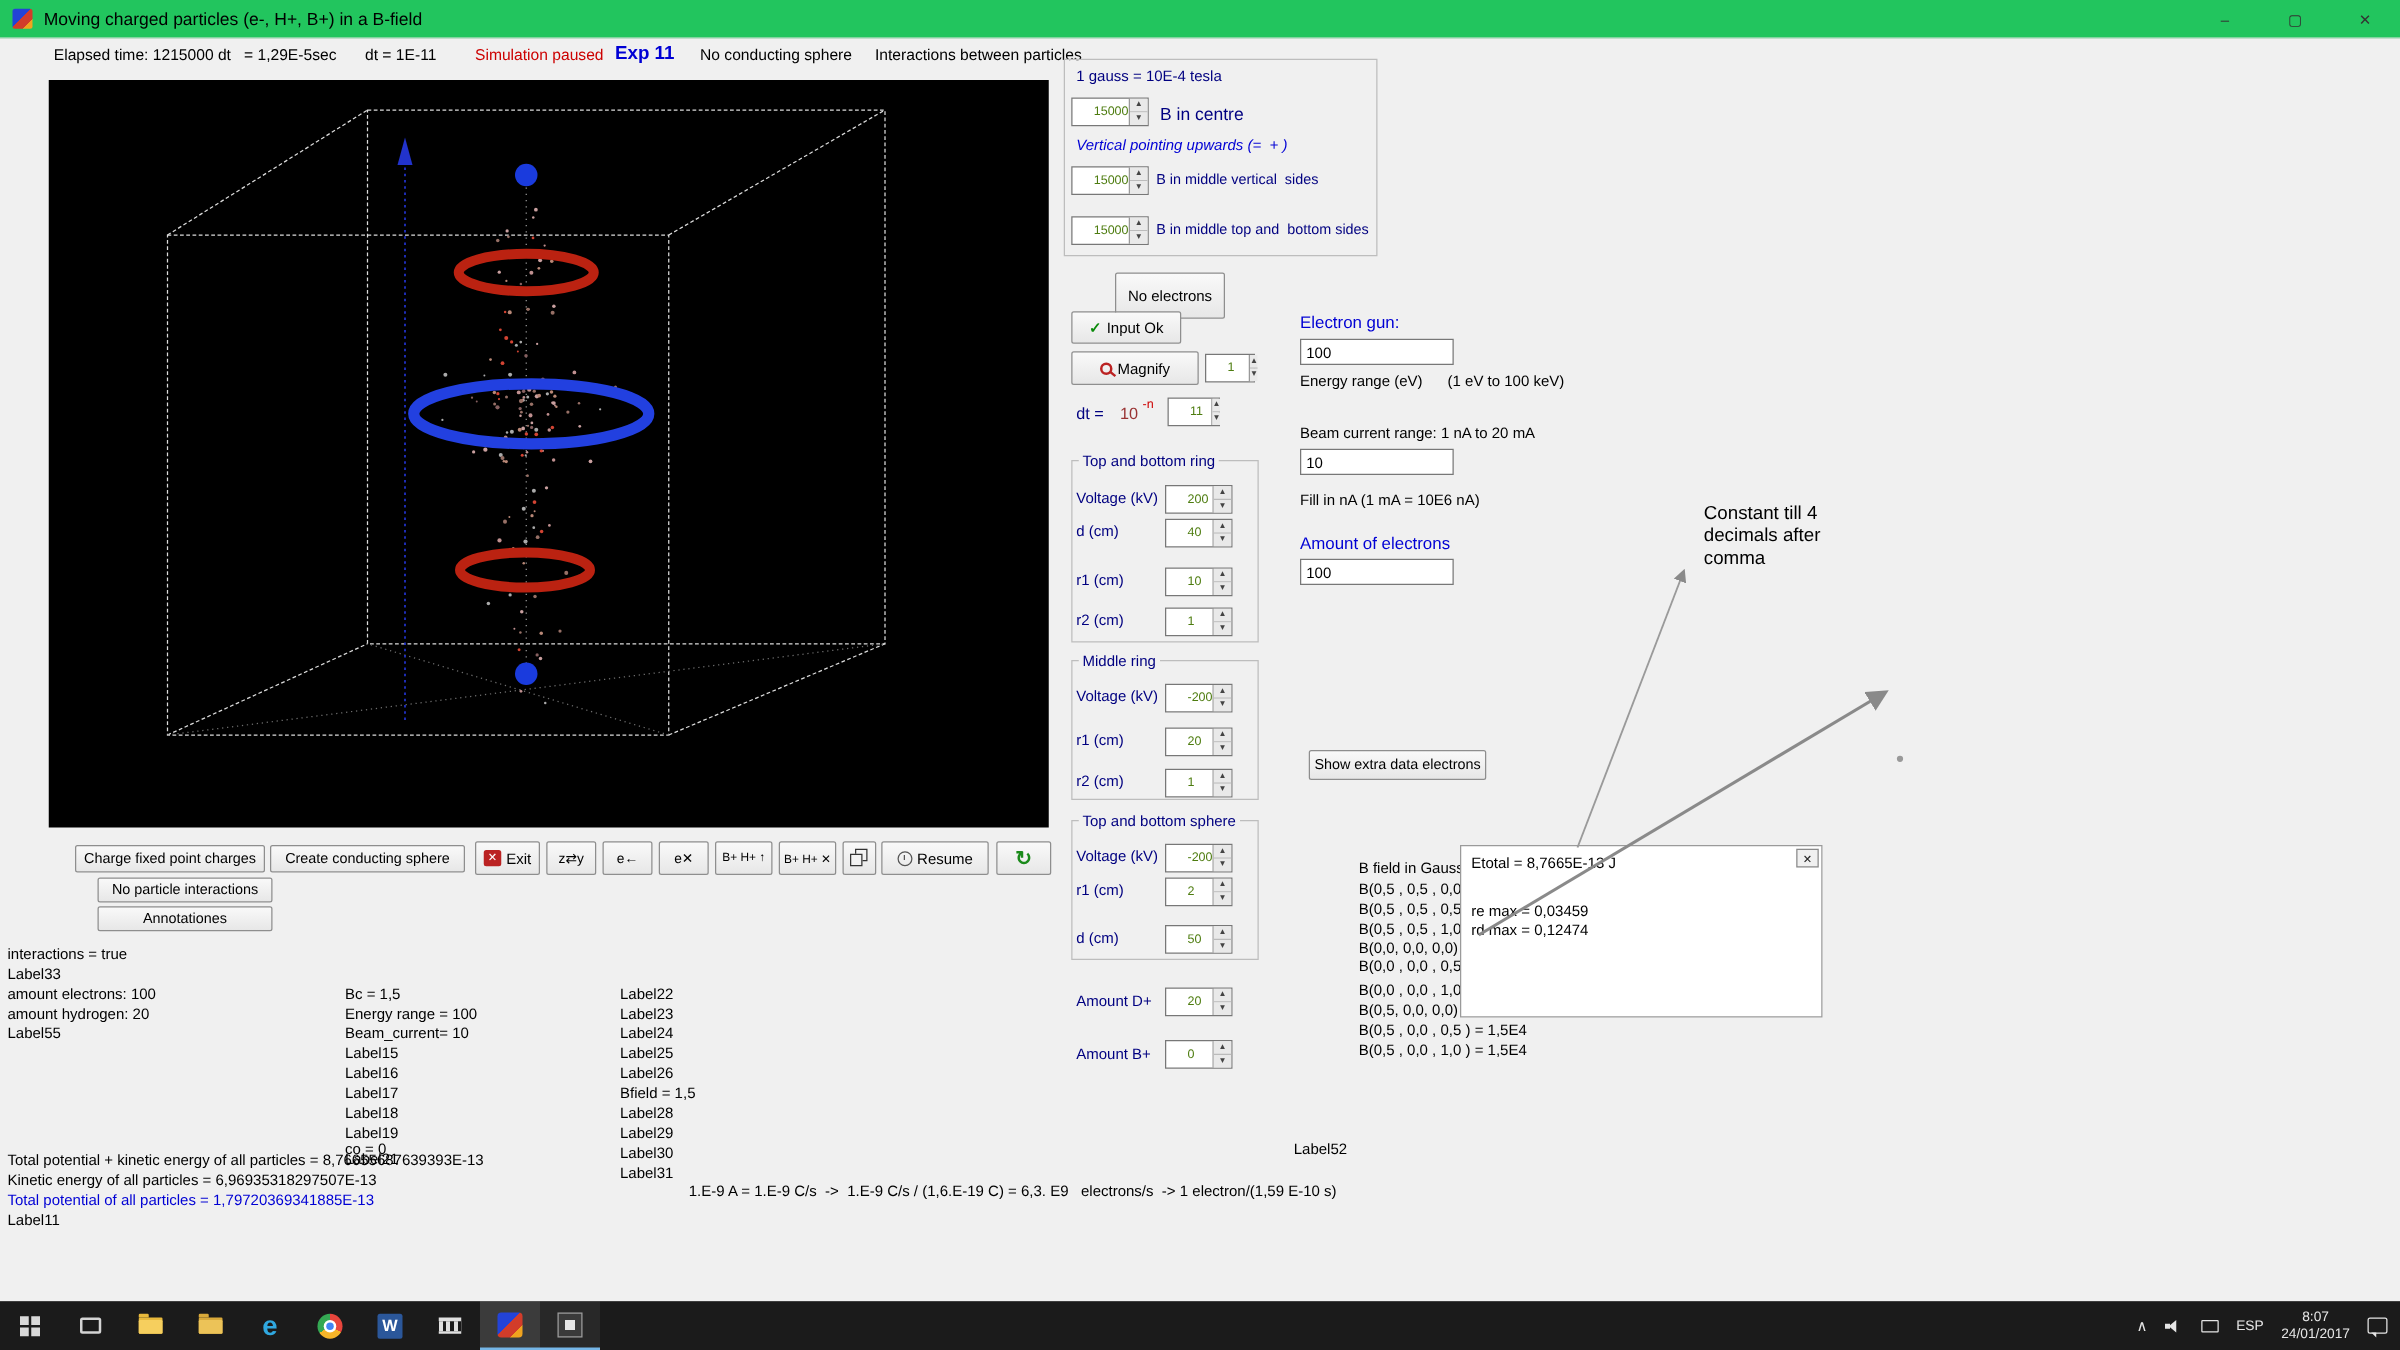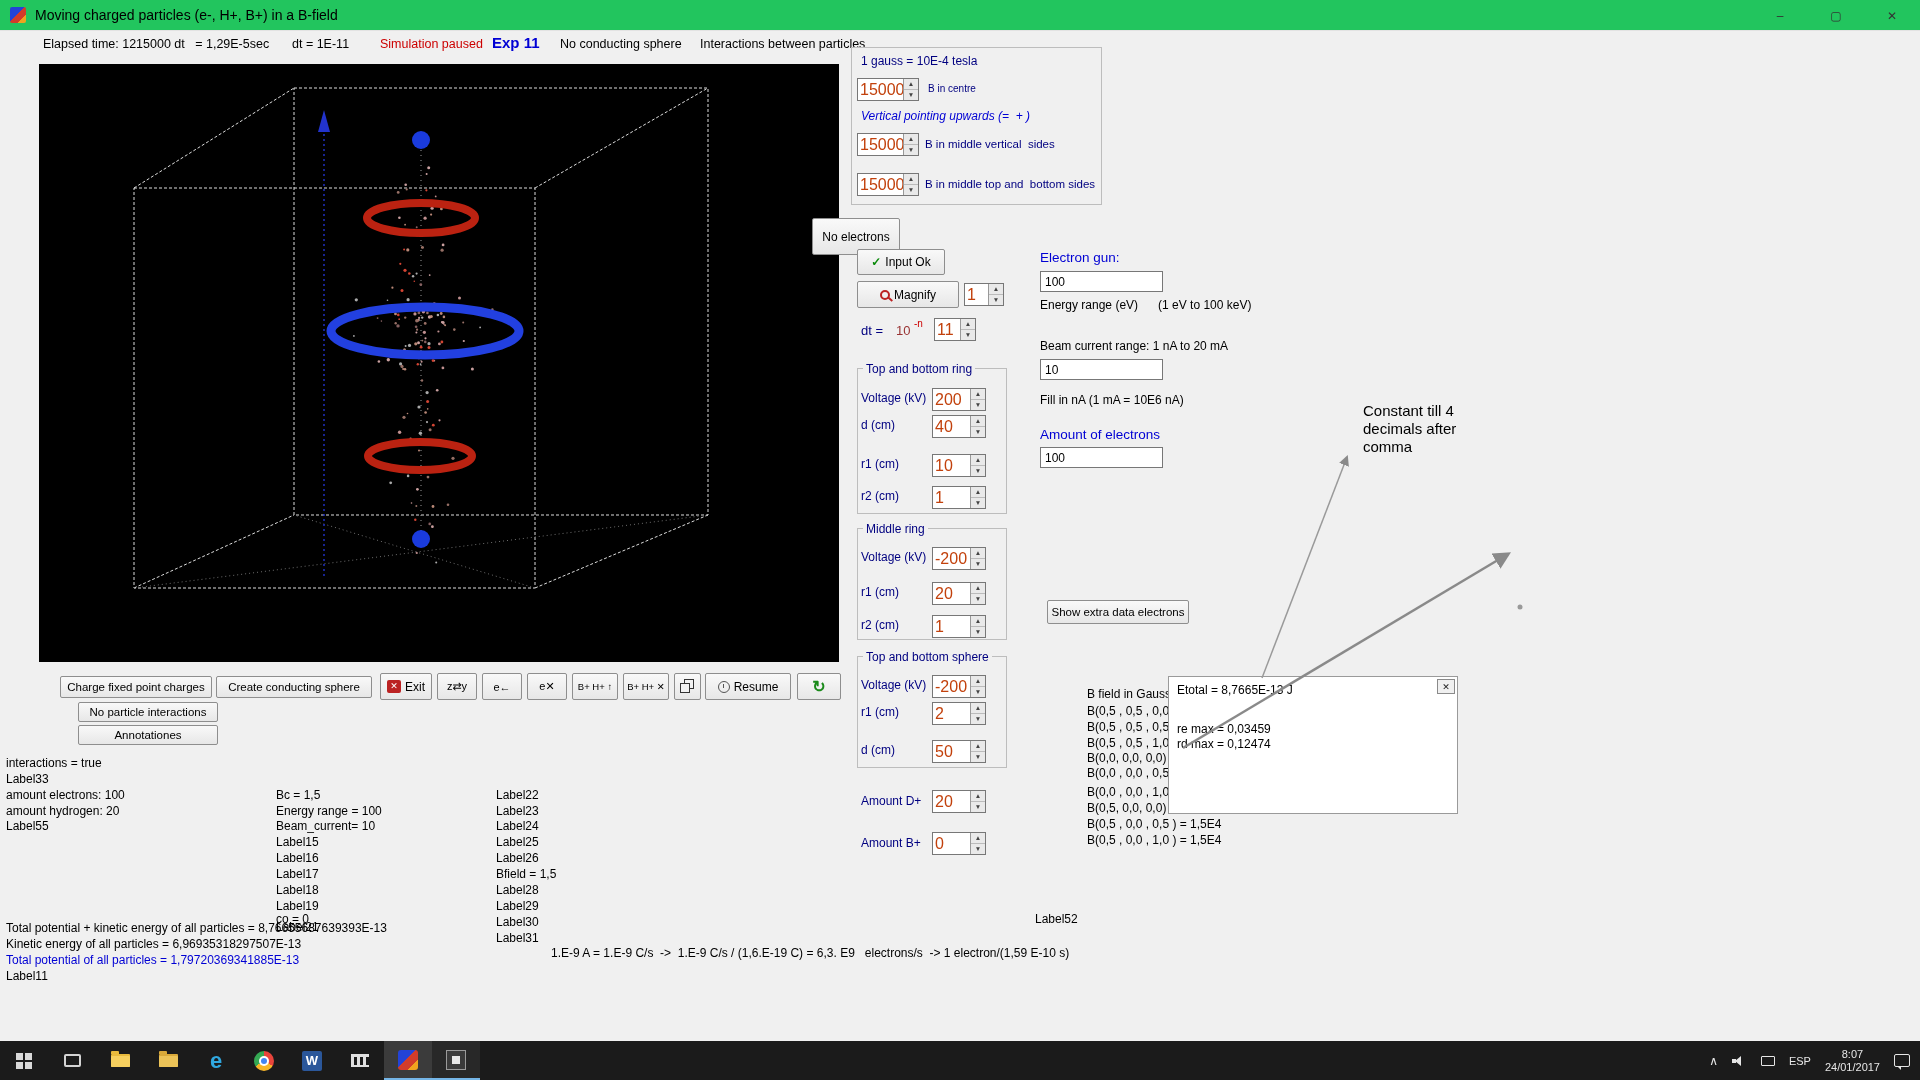--- a/index.html
+++ b/index.html
@@ -16,21 +16,21 @@
   .t{position:absolute;font-size:12px;color:#000;white-space:pre;line-height:1.15}
   .navy{color:#000080}
   .blue{color:#0000d4}
   .red{color:#cc0000}
   .it{font-style:italic}
   .b{font-weight:bold}
   
   .btn{position:absolute;display:flex;align-items:center;justify-content:center;gap:4px;background:linear-gradient(#f9f9f9,#e7e7e7);border:1px solid #8e8e8e;border-radius:2px;font-size:12px;color:#000;white-space:pre;cursor:default}
   .edit{position:absolute;background:#fff;border:1px solid #777;font-size:12px;color:#000;padding:1px 4px;display:flex;align-items:center}
   .spin{position:absolute;display:flex;background:#fff;border:1px solid #777;height:23px}
-  .spin-v{flex:1;font-size:16px;padding:1px 2px;color:#c2410c;display:flex;align-items:center;overflow:hidden}
+  .spin-v{flex:1;font-size:10px;padding:1px 17px;color:#4d7c0f;display:flex;align-items:center;overflow:hidden}
   .spin-b{width:15px;display:flex;flex-direction:column;border-left:1px solid #999}
   .spin-b span{flex:1;font-size:6.5px;line-height:9px;text-align:center;background:#e9e9e9;color:#444;border-bottom:1px solid #bbb}
   .spin-b span:last-child{border-bottom:none}
   .grp{position:absolute;border:1px solid #bdbdbd}
   .grp-t{position:absolute;font-size:12px;color:#000080;background:#f0f0f0;padding:0 3px;white-space:pre}
   
   .viewport{position:absolute;left:39px;top:64px;width:800px;height:598px;background:#000}
   
   .popup{position:absolute;left:1168px;top:676px;width:290px;height:138px;background:#fff;border:1px solid #9a9a9a;z-index:10}
   .popup .pt{position:absolute;font-size:12px;color:#000;white-space:pre}
@@ -290,40 +290,40 @@
 
   <div class="grp" style="left:851px;top:47px;width:251px;height:158px"></div>
   <span class="t navy" style="left:861px;top:55px">1 gauss = 10E-4 tesla</span>
   <div class="spin" style="left:857px;top:78px;width:62px">
     <span class="spin-v">15000</span>
     <span class="spin-b">
         <span>▲</span>
         <span>▼</span>
       </span>
   </div>
-  <span class="t navy" style="left:928px;top:83px;font-size:10px">B in centre</span>
+  <span class="t navy" style="left:928px;top:83px;font-size:14px">B in centre</span>
   <span class="t blue it" style="left:861px;top:110px">Vertical pointing upwards (=  + )</span>
   <div class="spin" style="left:857px;top:133px;width:62px">
     <span class="spin-v">15000</span>
     <span class="spin-b">
         <span>▲</span>
         <span>▼</span>
       </span>
   </div>
   <span class="t navy" style="left:925px;top:138px;font-size:11.5px">B in middle vertical  sides</span>
   <div class="spin" style="left:857px;top:173px;width:62px">
     <span class="spin-v">15000</span>
     <span class="spin-b">
         <span>▲</span>
         <span>▼</span>
       </span>
   </div>
   <span class="t navy" style="left:925px;top:178px;font-size:11.5px">B in middle top and  bottom sides</span>
 
-  <div class="btn" style="left:812px;top:218px;width:88px;height:37px">
+  <div class="btn" style="left:892px;top:218px;width:88px;height:37px">
     <span>No electrons</span>
   </div>
   <div class="btn" style="left:857px;top:249px;width:88px;height:26px">
     <span class="check">✓</span>
     <span>Input Ok</span>
   </div>
   <div class="btn" style="left:857px;top:281px;width:102px;height:27px">
     <span class="mag"></span>
     <span>Magnify</span>
   </div>

